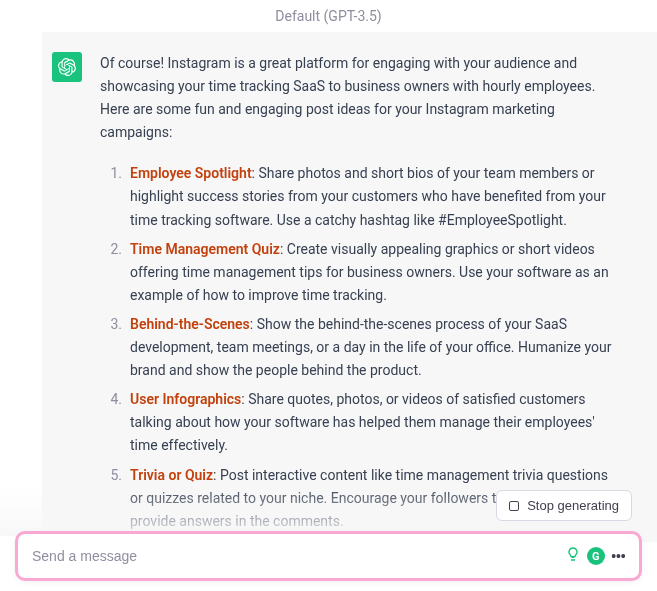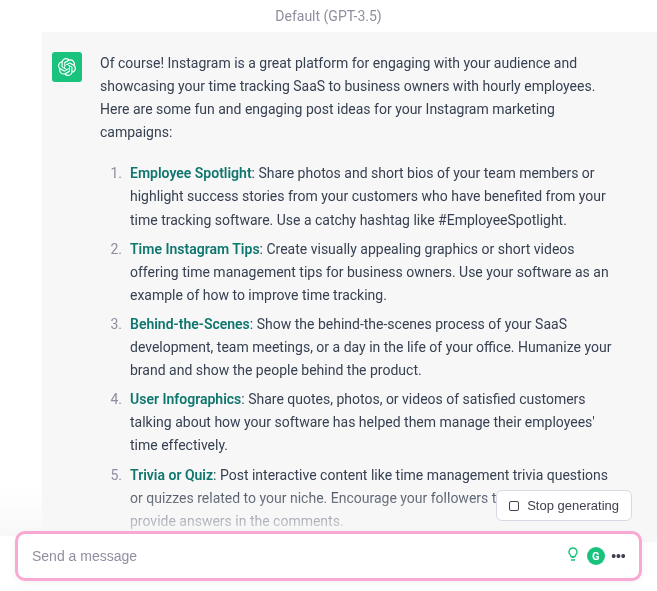--- a/index.html
+++ b/index.html
@@ -66,21 +66,21 @@
       min-width: 22px;
       text-align: right;
       margin-right: 8px;
       flex-shrink: 0;
     }
     .list-content {
       flex: 1;
     }
     .list-title {
       font-weight: 600;
-      color: #0f766e;
+      color: #c2410c;
     }
     .stop-button {
       position: absolute;
       right: 25px;
       bottom: 70px;
       background: #ffffff;
       border: 1px solid #d9d9e3;
       border-radius: 6px;
       padding: 7px 12px;
       font-size: 13px;
@@ -175,21 +175,21 @@
     <div class="message-content">
       <div class="intro-text">Of course! Instagram is a great platform for engaging with your audience and showcasing your time tracking SaaS to business owners with hourly employees. Here are some fun and engaging post ideas for your Instagram marketing campaigns:</div>
 
       <div class="list-item">
         <span class="list-number">1.</span>
         <span class="list-content"><span class="list-title">Employee Spotlight</span><span>: Share photos and short bios of your team members or highlight success stories from your customers who have benefited from your time tracking software. Use a catchy hashtag like #EmployeeSpotlight.</span></span>
       </div>
 
       <div class="list-item">
         <span class="list-number">2.</span>
-        <span class="list-content"><span class="list-title">Time Instagram Tips</span><span>: Create visually appealing graphics or short videos offering time management tips for business owners. Use your software as an example of how to improve time tracking.</span></span>
+        <span class="list-content"><span class="list-title">Time Management Quiz</span><span>: Create visually appealing graphics or short videos offering time management tips for business owners. Use your software as an example of how to improve time tracking.</span></span>
       </div>
 
       <div class="list-item">
         <span class="list-number">3.</span>
         <span class="list-content"><span class="list-title">Behind-the-Scenes</span><span>: Show the behind-the-scenes process of your SaaS development, team meetings, or a day in the life of your office. Humanize your brand and show the people behind the product.</span></span>
       </div>
 
       <div class="list-item">
         <span class="list-number">4.</span>
         <span class="list-content"><span class="list-title">User Infographics</span><span>: Share quotes, photos, or videos of satisfied customers talking about how your software has helped them manage their employees' time effectively.</span></span>

